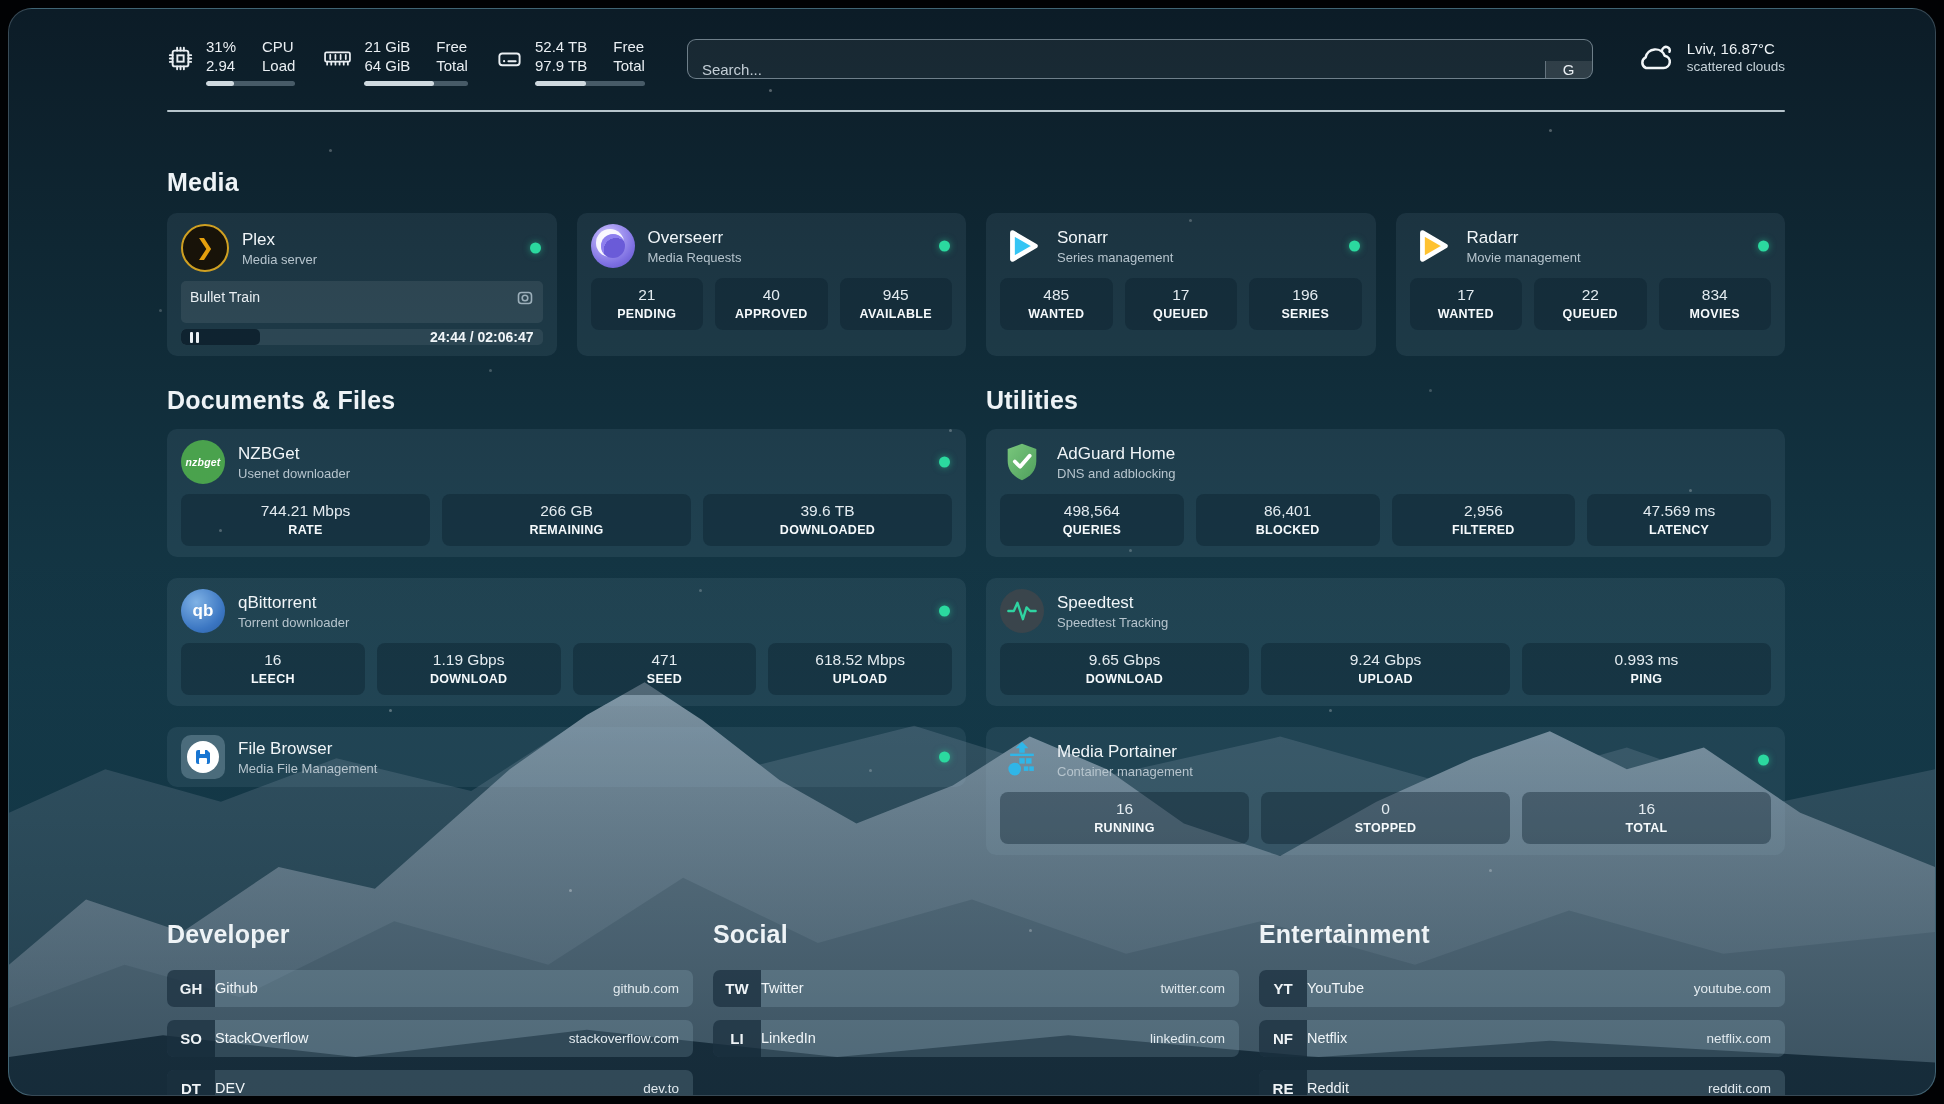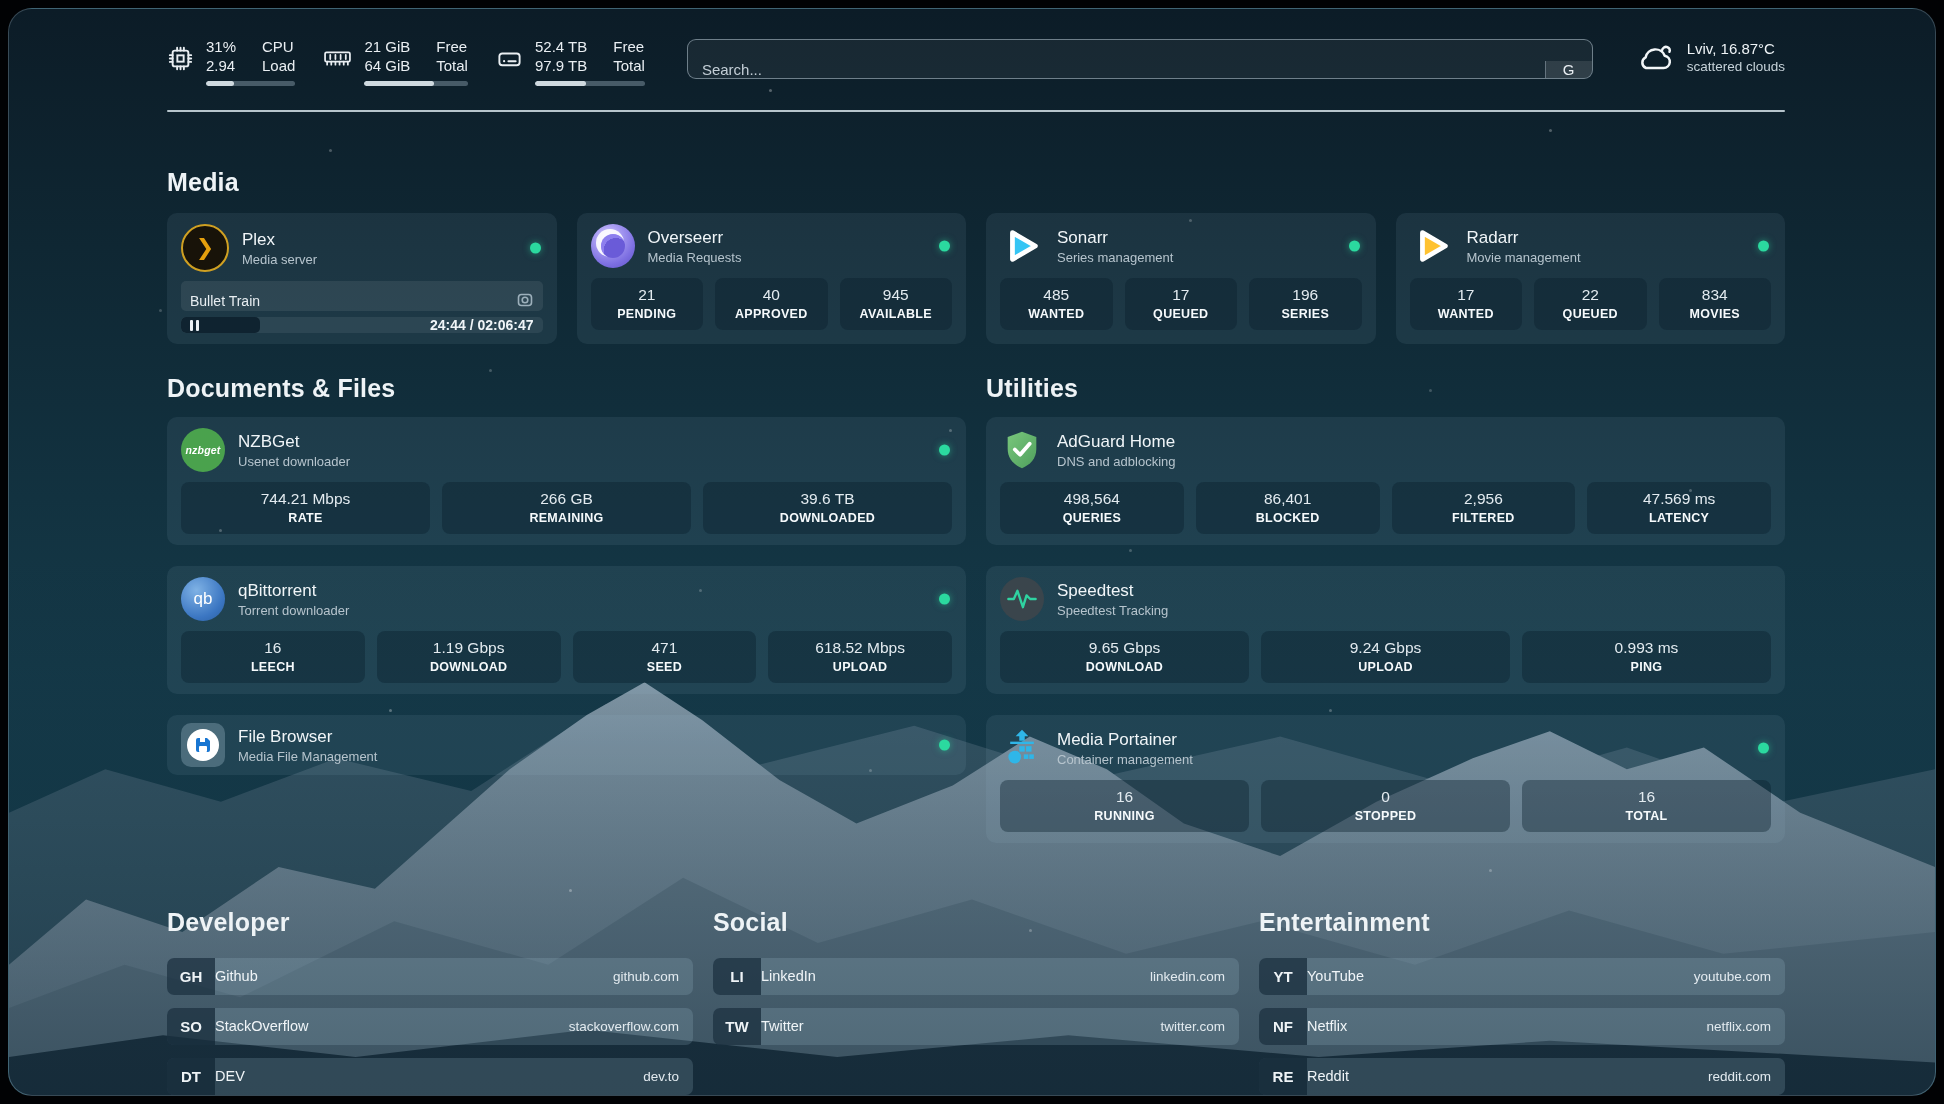--- a/index.html
+++ b/index.html
@@ -56,21 +56,21 @@
   .name{font-size:17px;font-weight:400;color:#f0f5f8;line-height:21px;}
   .sub{font-size:13px;color:#b6c4cd;margin-top:2px;line-height:16px;}
   .status-dot{position:absolute;right:2px;top:50%;transform:translateY(-50%);width:11px;height:11px;border-radius:50%;
     background:#2bd99f;box-shadow:0 0 7px rgba(43,217,159,.55);}
   .stats{display:flex;gap:12px;margin-top:10px;}
   .stat{flex:1;background:rgba(9,30,42,.38);border-radius:8px;text-align:center;padding:7px 4px 8px;}
   .stat-value{font-size:15.5px;color:#e3ebf0;line-height:19px;}
   .stat-label{font-size:12.5px;font-weight:700;margin-top:2px;letter-spacing:.3px;color:#f6fafc;line-height:16px;}
 
   
-  .np-row{margin-top:9px;height:26px;background:rgba(255,255,255,.08);border-radius:5px;display:flex;align-items:flex-end;padding:2px 9px;font-size:14px;color:#e8eef2;}
+  .np-row{margin-top:9px;height:26px;background:rgba(255,255,255,.08);border-radius:5px;display:flex;align-items:flex-start;padding:8px 9px;font-size:14px;color:#e8eef2;}
   .np-icon{margin-left:auto;display:flex;cursor:pointer;}
   .pr-row{margin-top:6px;height:16px;background:rgba(255,255,255,.07);border-radius:5px;position:relative;display:flex;align-items:center;overflow:hidden;}
   .pr-fill{position:absolute;left:0;top:0;bottom:0;background:rgba(8,26,38,.78);border-radius:5px;display:flex;align-items:center;padding-left:9px;}
   .pbar{display:inline-block;width:3px;height:11px;background:#eaf0f4;border-radius:1px;margin-right:3px;}
   .pr-time{margin-left:auto;font-size:14px;font-weight:700;color:#f0f5f8;padding-right:9px;position:relative;z-index:1;}
 
   .two-col{display:grid;grid-template-columns:1fr 1fr;gap:20px;margin-top:30px;}
   .col-title{margin:0 0 14px;}
   .v-stack{display:flex;flex-direction:column;gap:21px;}
   .card.slim{padding:8px 14px;}
@@ -82,21 +82,21 @@
   .bm-abbr{width:48px;align-self:stretch;display:flex;align-items:center;justify-content:center;background:rgba(13,34,49,.66);font-size:15px;font-weight:600;color:#eef3f6;}
   .bm-name{font-size:14.5px;color:#f0f5f8;}
   .bm-url{margin-left:auto;padding-right:14px;font-size:13.5px;color:#e2eaef;}
 
   
   .plex-icon{background:#181309;border:2px solid #cfa022;color:#e5a00d;font-weight:700;font-size:22px;}
   .overseerr-icon{background:radial-gradient(circle at 38% 30%,#d8d2fa 0%,#a99df2 30%,#7e70e2 65%,#5d50c8 100%);position:relative;overflow:hidden;}
   .overseerr-icon::before{content:"";width:24px;height:24px;border-radius:50%;
     background:radial-gradient(circle at 62% 68%,#6a5bd8 0 55%,#8d7fee 56% 100%);box-shadow:-3px -3px 0 2px rgba(255,255,255,.9);}
   .nzbget-icon{background:#4aa24d;color:#fff;font-size:10.5px;font-weight:700;font-style:italic;letter-spacing:.2px;}
-  .qb-icon{background:radial-gradient(circle at 35% 30%,#7fb2e5,#3b76c2 65%,#2a5d9f);color:#fff;font-weight:400;font-size:17px;justify-content:center;}
+  .qb-icon{background:radial-gradient(circle at 35% 30%,#7fb2e5,#3b76c2 65%,#2a5d9f);color:#fff;font-weight:700;font-size:17px;justify-content:center;}
   .fb-icon{border-radius:10px;background:rgba(205,228,244,.25);}
   .fb-inner{width:32px;height:32px;border-radius:50%;background:#fff;display:flex;align-items:center;justify-content:center;}
   .speedtest-icon{background:#3a454c;}
 </style>
 </head>
 <body>
 
 <div class="frame">
 <div class="screen">
   <div class="layer m-far"></div>
@@ -525,28 +525,28 @@
             <span class="bm-name">DEV</span>
             <span class="bm-url">dev.to</span>
           </div>
         </div>
       </div>
 
       <div>
         <h2 class="section-title">Social</h2>
         <div class="bookmarks">
           <div class="bookmark">
+            <span class="bm-abbr">TW</span>
+            <span class="bm-name">Twitter</span>
+            <span class="bm-url">twitter.com</span>
+          </div>
+          <div class="bookmark">
             <span class="bm-abbr">LI</span>
             <span class="bm-name">LinkedIn</span>
             <span class="bm-url">linkedin.com</span>
-          </div>
-          <div class="bookmark">
-            <span class="bm-abbr">TW</span>
-            <span class="bm-name">Twitter</span>
-            <span class="bm-url">twitter.com</span>
           </div>
         </div>
       </div>
 
       <div>
         <h2 class="section-title">Entertainment</h2>
         <div class="bookmarks">
           <div class="bookmark">
             <span class="bm-abbr">YT</span>
             <span class="bm-name">YouTube</span>

